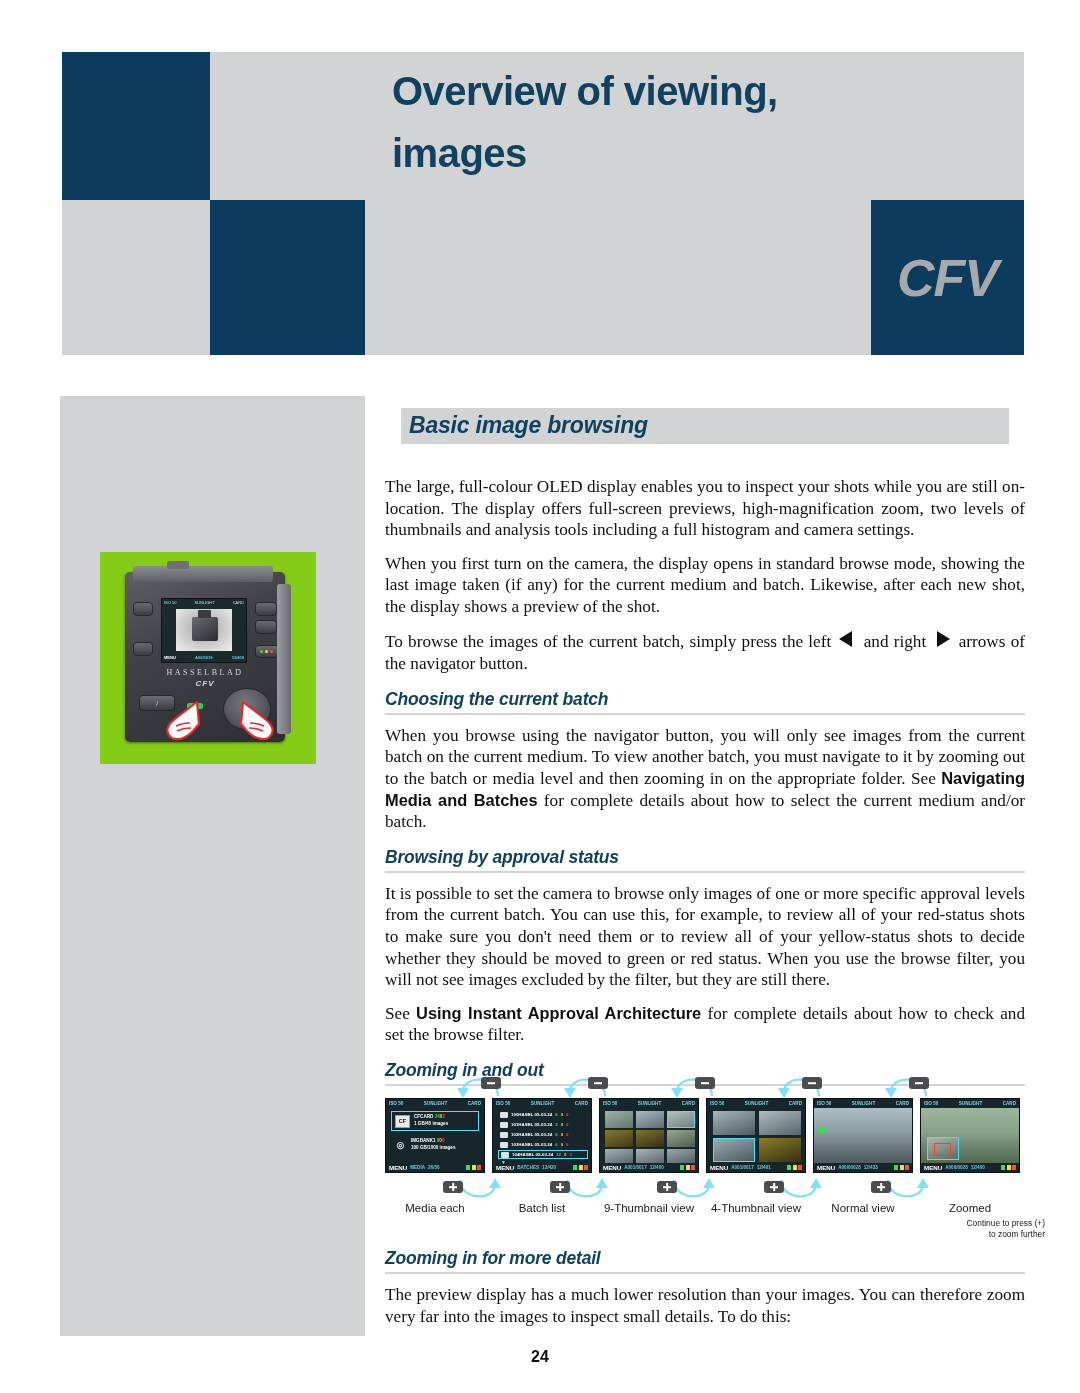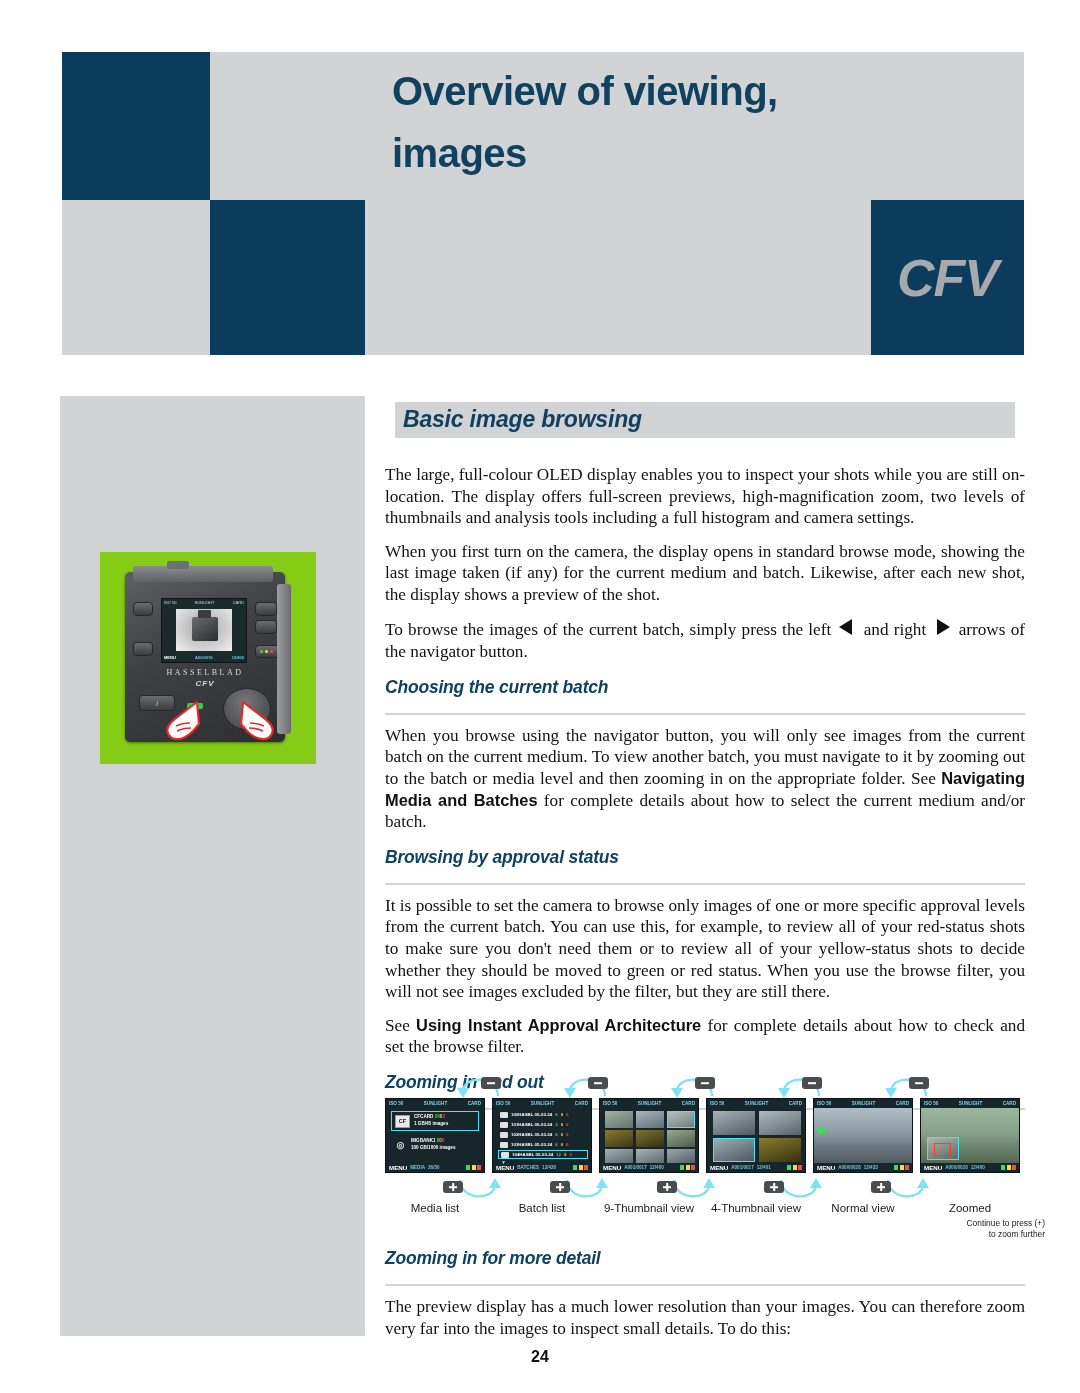--- a/index.html
+++ b/index.html
@@ -128,31 +128,31 @@
   .cam-hand{
     position:absolute;width:34px;height:40px;
   }
   .cam-hand svg{display:block;}
 
   
   #content{
     position:absolute;left:385px;top:392px;width:640px;
   }
   h1.sec-title{
-    margin:10px;background:#d2d3d5;
+    margin:16px;background:#d2d3d5;
     font-family:"Liberation Sans",sans-serif;
     font-style:italic;font-weight:bold;font-size:23px;
     color:#10415f;padding:4px 0 5px 8px;letter-spacing:-0.2px;
   }
   h2.sub-title{
     margin:0 0 2px 0;
     font-family:"Liberation Sans",sans-serif;
     font-style:italic;font-weight:bold;font-size:17.5px;
     color:#10415f;letter-spacing:-0.2px;
-    border-bottom:2px solid #d2d3d5;padding-bottom:15px;
+    border-bottom:2px solid #d2d3d5;padding-bottom:3px;
   }
   p.body{
     margin:0;font-size:17.2px;line-height:21.6px;
     color:#111111;text-align:justify;
     font-family:"Liberation Serif",serif;
   }
   p.body b{font-family:"Liberation Sans",sans-serif;font-weight:bold;font-size:16.4px;}
   p.body i{font-style:italic;}
   .sp8{height:8px;}
   .sp12{height:12px;}
@@ -594,21 +594,21 @@
       <span class="dg-bmid">A000/0028</span>
       <span class="dg-bnum">12/400</span>
       <span class="dg-dots">
           <span style="background:#3ddc5a"></span>
           <span style="background:#ffd83b"></span>
           <span style="background:#ff4a3d"></span>
         </span>
     </div>
   </div>
 
-  <div class="dg-caption" style="left:-15px;top:134px">Media list</div>
+  <div class="dg-caption" style="left:-15px;top:134px">Media each</div>
   <div class="dg-caption" style="left:92px;top:134px">Batch list</div>
   <div class="dg-caption" style="left:199px;top:134px">9-Thumbnail view</div>
   <div class="dg-caption" style="left:306px;top:134px">4-Thumbnail view</div>
   <div class="dg-caption" style="left:413px;top:134px">Normal view</div>
   <div class="dg-caption" style="left:520px;top:134px">Zoomed</div>
   <div class="dg-subcaption" style="left:510px;top:150px">
     <div>Continue to press (+)</div>
     <div>to zoom further</div>
   </div>
 </div>

